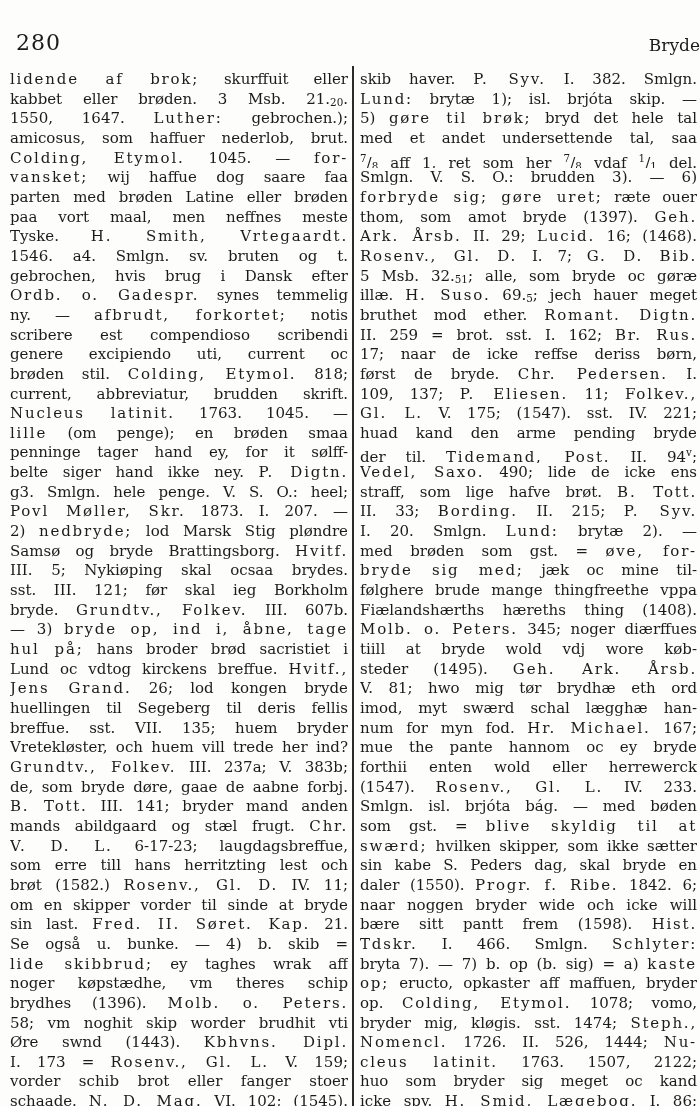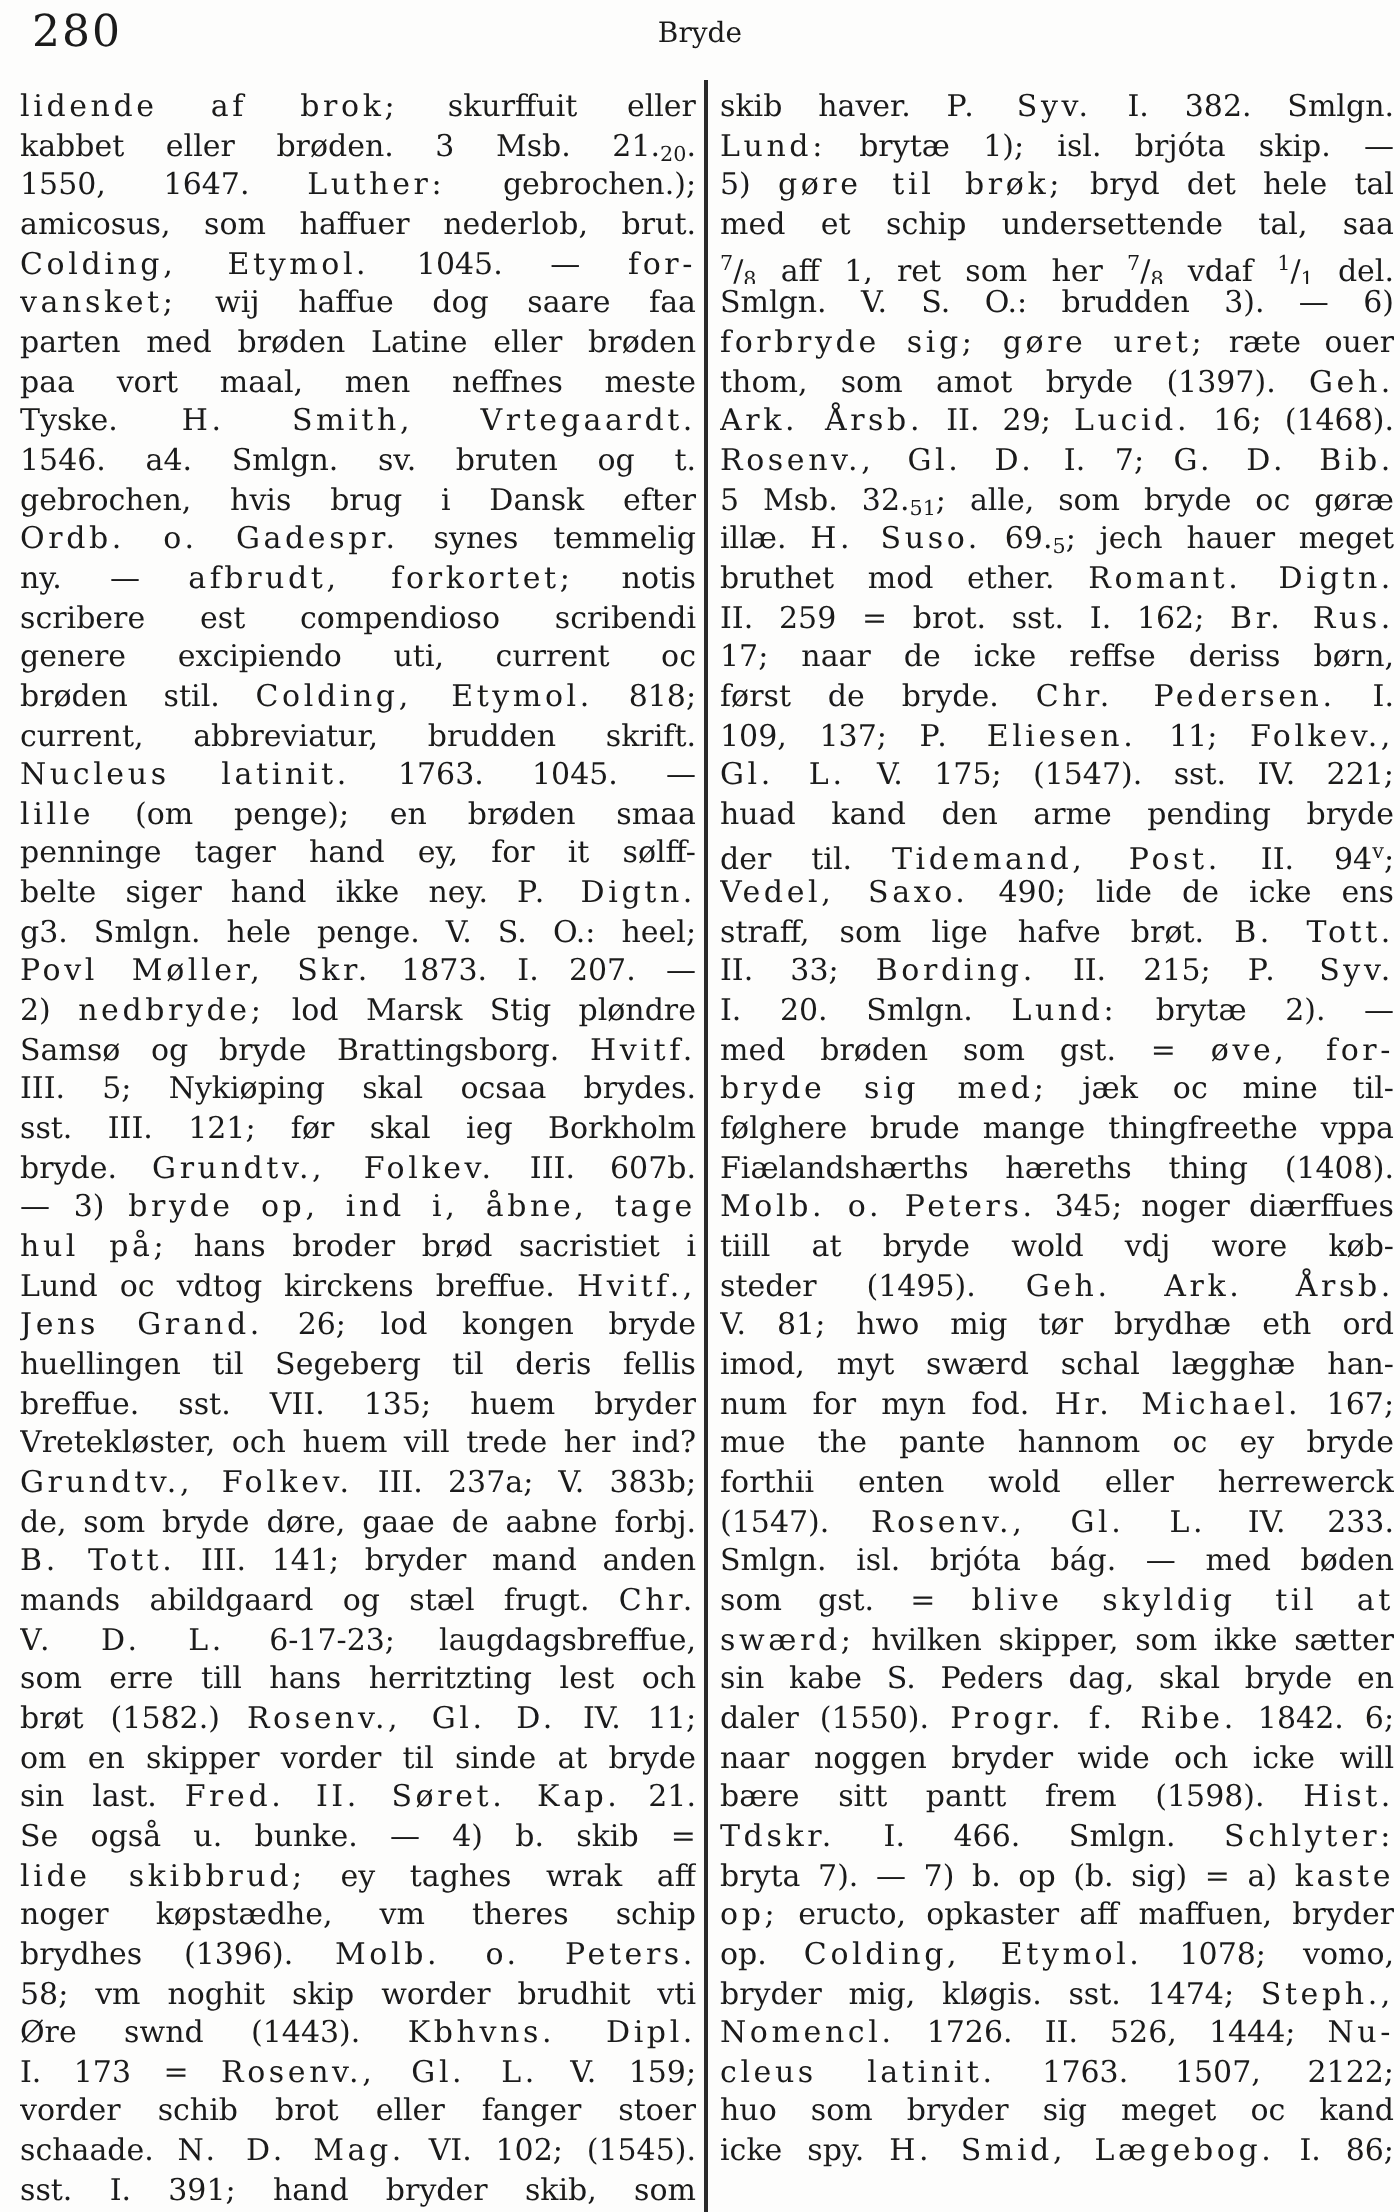--- a/index.html
+++ b/index.html
@@ -4,29 +4,29 @@
 <style>
   html, body { margin: 0; padding: 0; }
   body {
     width: 700px; height: 1106px;
     background: #fdfdfc;
     color: #1b1b1b;
     font-family: "DejaVu Serif", "Liberation Serif", serif;
     position: relative;
     overflow: hidden;
   }
-  .page { position: absolute; inset: 0; }
+  .page { position: absolute; inset: 0; margin-top: 26px; }
 
   .page-number {
     position: absolute; left: 16px; top: 4px;
     font-size: 22px; letter-spacing: 1px;
   }
   .running-head {
     position: absolute; left: 0; right: 0; top: 9px;
-    text-align: center; font-size: 14px;
+    text-align: right; font-size: 17px;
   }
 
   .column {
     position: absolute; top: 44px;
     width: 338px;
   }
   .column.left  { left: 10px; }
   .column.right { left: 360px; width: 337px; }
 
   .col-divider {
@@ -111,21 +111,21 @@
       <div class="line">Øre swnd (1443). <span class="sp">Kbhvns. Dipl.</span></div>
       <div class="line">I. 173 = <span class="sp">Rosenv., Gl. L.</span> V. 159;</div>
       <div class="line">vorder schib brot eller fanger stoer</div>
       <div class="line">schaade. <span class="sp">N. D. Mag.</span> VI. 102; (1545).</div>
       <div class="line">sst. I. 391; hand bryder skib, som</div>
     </div>
   <div class="column right">
       <div class="line">skib haver. <span class="sp">P. Syv.</span> I. 382. Smlgn.</div>
       <div class="line"><span class="sp">Lund:</span> brytæ 1); isl. brjóta skip. —</div>
       <div class="line">5) <span class="sp">gøre til brøk;</span> bryd det hele tal</div>
-      <div class="line">med et schip undersettende tal, saa</div>
+      <div class="line">med et andet undersettende tal, saa</div>
       <div class="line"><span class="sup">7</span>/<span class="sb">8</span> aff 1, ret som her <span class="sup">7</span>/<span class="sb">8</span> vdaf <span class="sup">1</span>/<span class="sb">1</span> del.</div>
       <div class="line">Smlgn. V. S. O.: brudden 3). — 6)</div>
       <div class="line"><span class="sp">forbryde sig; gøre uret;</span> ræte ouer</div>
       <div class="line">thom, som amot bryde (1397). <span class="sp">Geh.</span></div>
       <div class="line"><span class="sp">Ark. Årsb.</span> II. 29; <span class="sp">Lucid.</span> 16; (1468).</div>
       <div class="line"><span class="sp">Rosenv., Gl. D.</span> I. 7; <span class="sp">G. D. Bib.</span></div>
       <div class="line">5 Msb. 32.<span class="sb">51</span>; alle, som bryde oc gøræ</div>
       <div class="line">illæ. <span class="sp">H. Suso.</span> 69.<span class="sb">5</span>; jech hauer meget</div>
       <div class="line">bruthet mod ether. <span class="sp">Romant. Digtn.</span></div>
       <div class="line">II. 259 = brot. sst. I. 162; <span class="sp">Br. Rus.</span></div>

